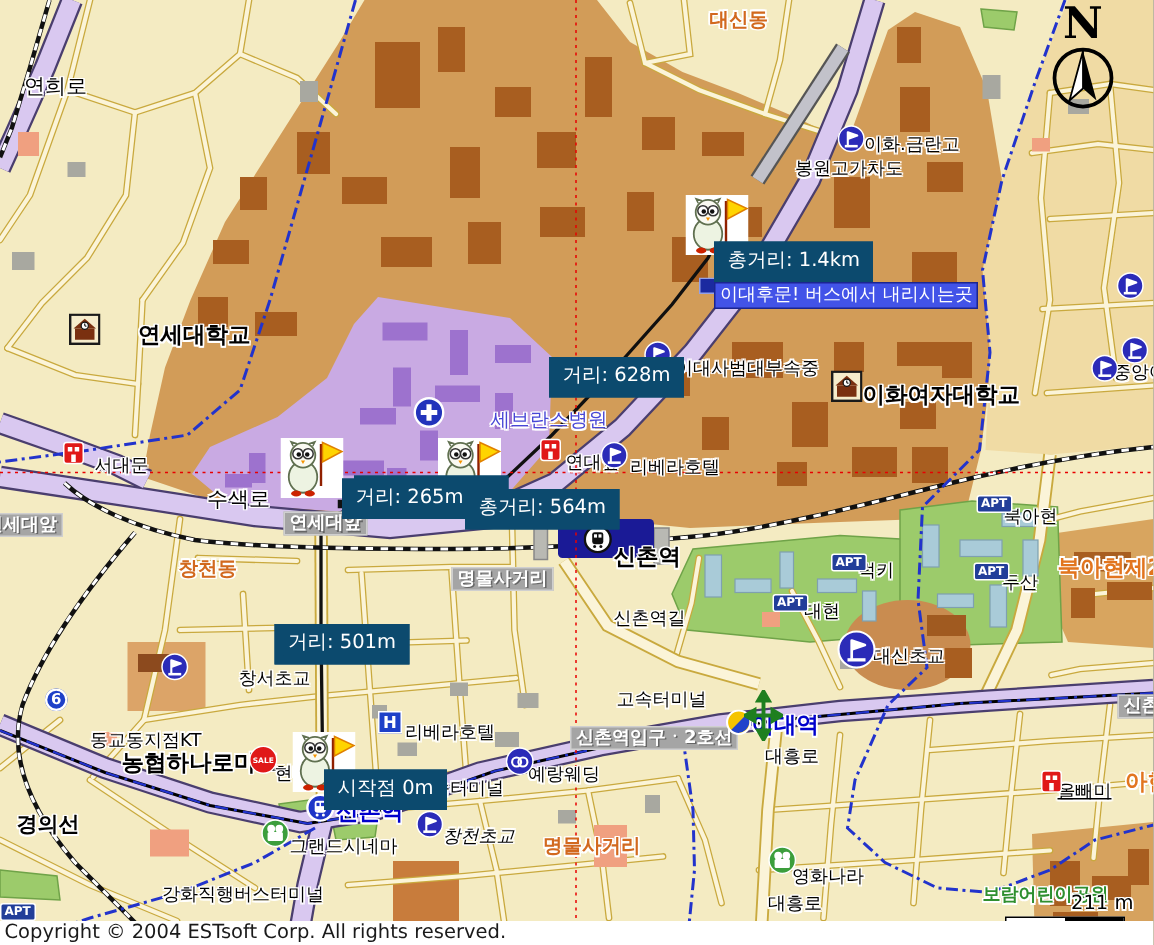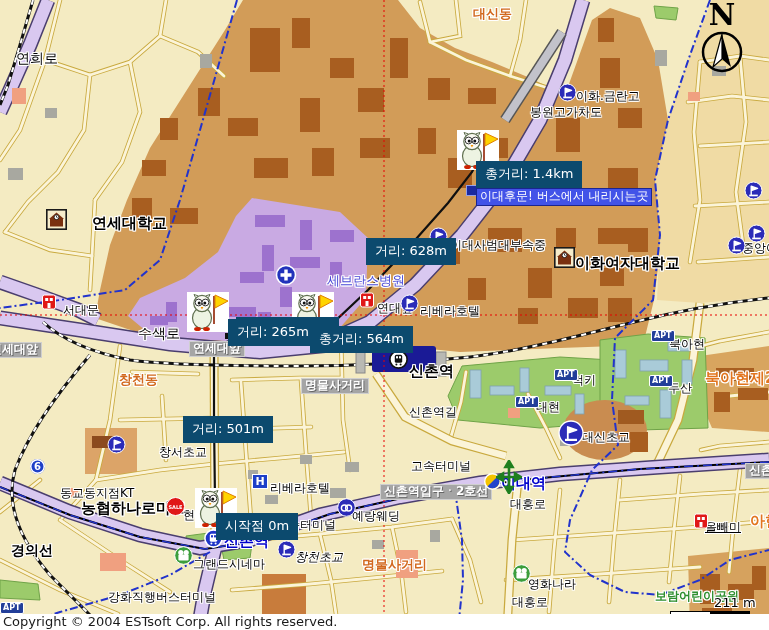--- a/index.html
+++ b/index.html
@@ -371,21 +371,21 @@
       <div class="lbl k-gray" style="left: 380px; top: 484px;">신촌역입구ㆍ2호선</div>
       <div class="lbl k-station halo" style="left: 501px; top: 475px;">이대역</div>
       <div class="lbl k-road halo" style="left: 510px; top: 498px;">대흥로</div>
       <div class="lbl k-poi halo" style="left: 352px; top: 510px;">예랑웨딩</div>
       <div class="lbl k-poi halo" style="left: 276px; top: 519px;">고속터미널</div>
       <div class="lbl k-station halo" style="left: 224px; top: 533px;">신촌역</div>
       <div class="lbl k-poi halo" style="left: 295px; top: 551px; font-style: italic;">창천초교</div>
       <div class="lbl k-district halo" style="left: 362px; top: 558px;">명물사거리</div>
       <div class="lbl k-poi halo" style="left: 193px; top: 558px;">그랜드시네마</div>
       <div class="lbl k-roadbold halo" style="left: 11px; top: 542px;">경의선</div>
-      <div class="lbl k-poi halo" style="left: 108px; top: 591px;">강화직행버스터미널</div>
+      <div class="lbl k-poi halo" style="left: 108px; top: 591px; font-family: Liberation Mono, monospace;">강화직행버스터미널</div>
       <div class="lbl k-poi halo" style="left: 528px; top: 578px;">영화나라</div>
       <div class="lbl k-road halo" style="left: 512px; top: 596px;">대흥로</div>
       <div class="lbl k-poi halo" style="left: 705px; top: 521px; text-decoration: underline;">올빼미</div>
       <div class="lbl k-districtbig halo" style="left: 750px; top: 513px;">아현</div>
       <div class="lbl k-green halo" style="left: 655px; top: 590px;">보람어린이공원</div>
       <div class="lbl k-poi halo" style="left: 742px; top: 242px;">중앙여</div>
       <div class="lbl k-gray" style="left: 745px; top: 463px;">신촌</div>
       <div class="lbl k-apt" style="left: 651px; top: 330px;">APT</div>
       <div class="lbl k-apt" style="left: 649px; top: 375px;">APT</div>
       <div class="lbl k-apt" style="left: 515px; top: 396px;">APT</div>

